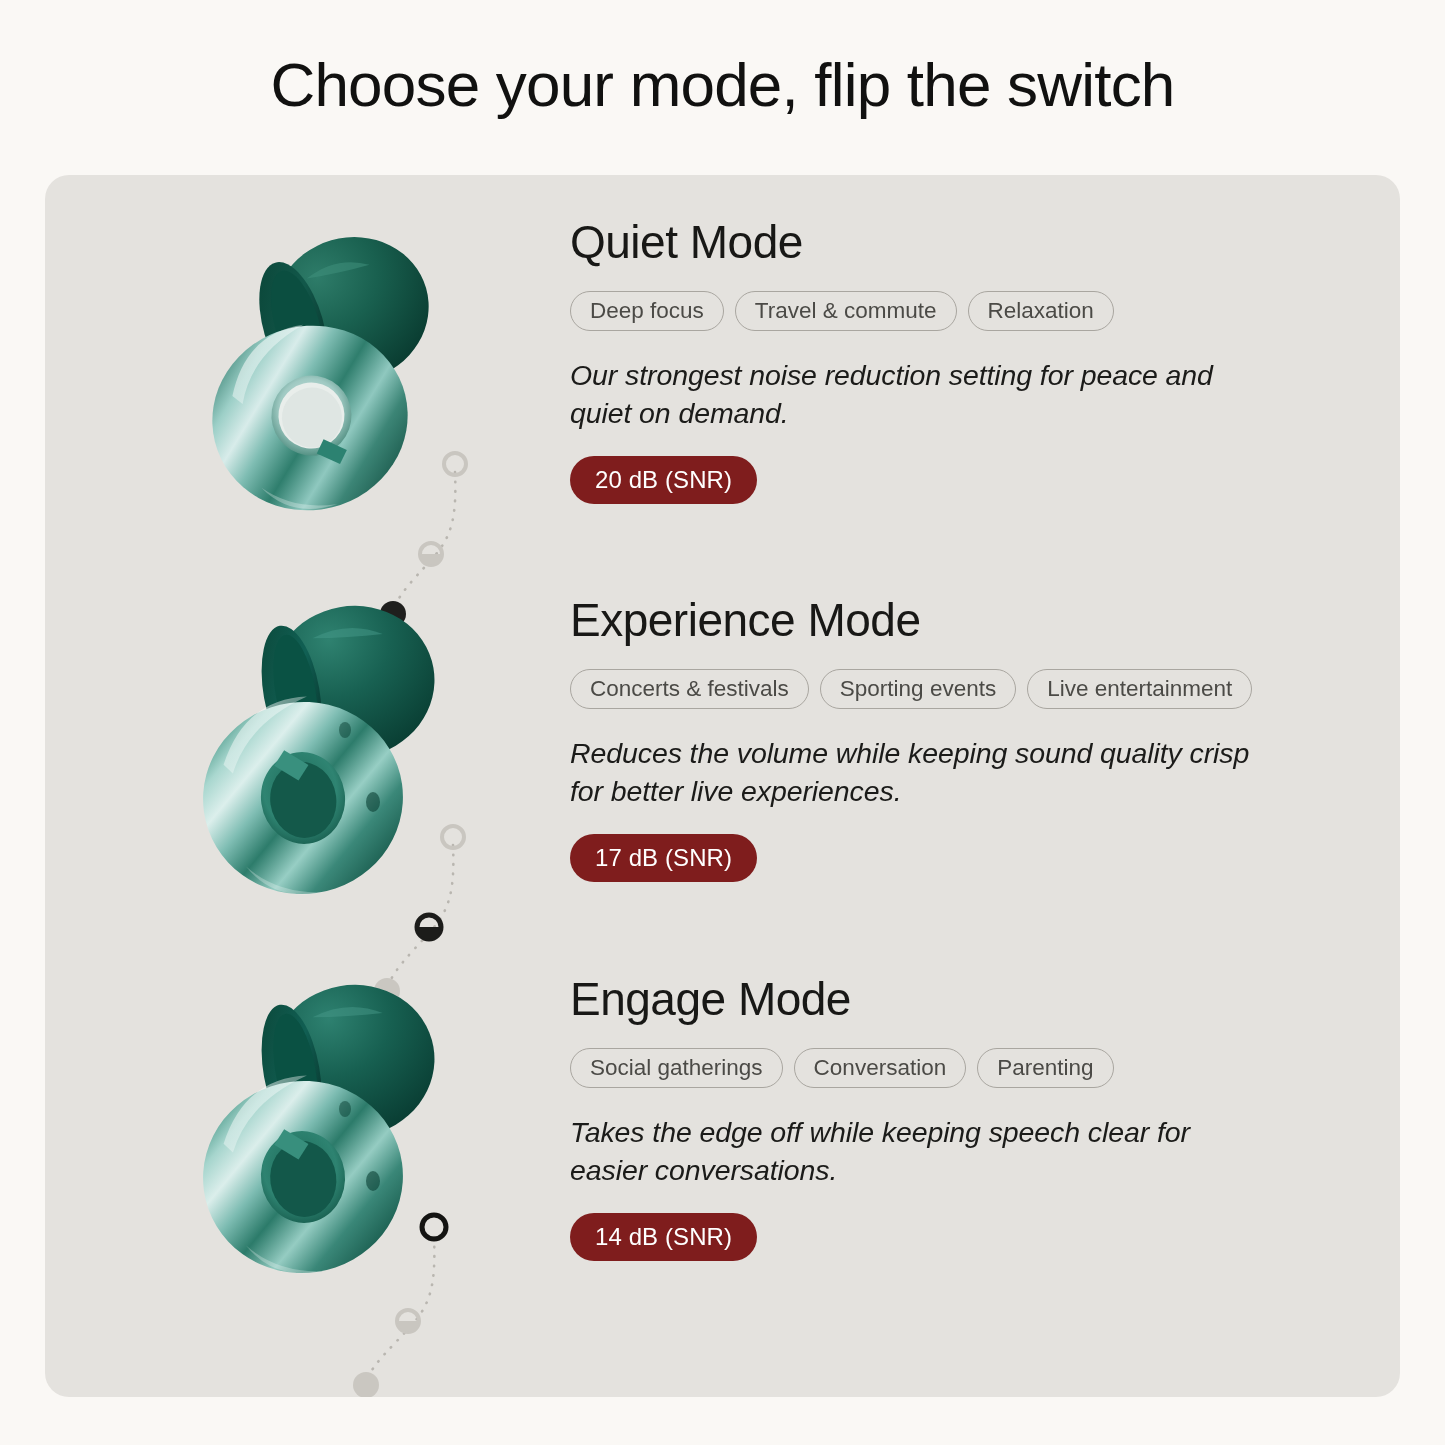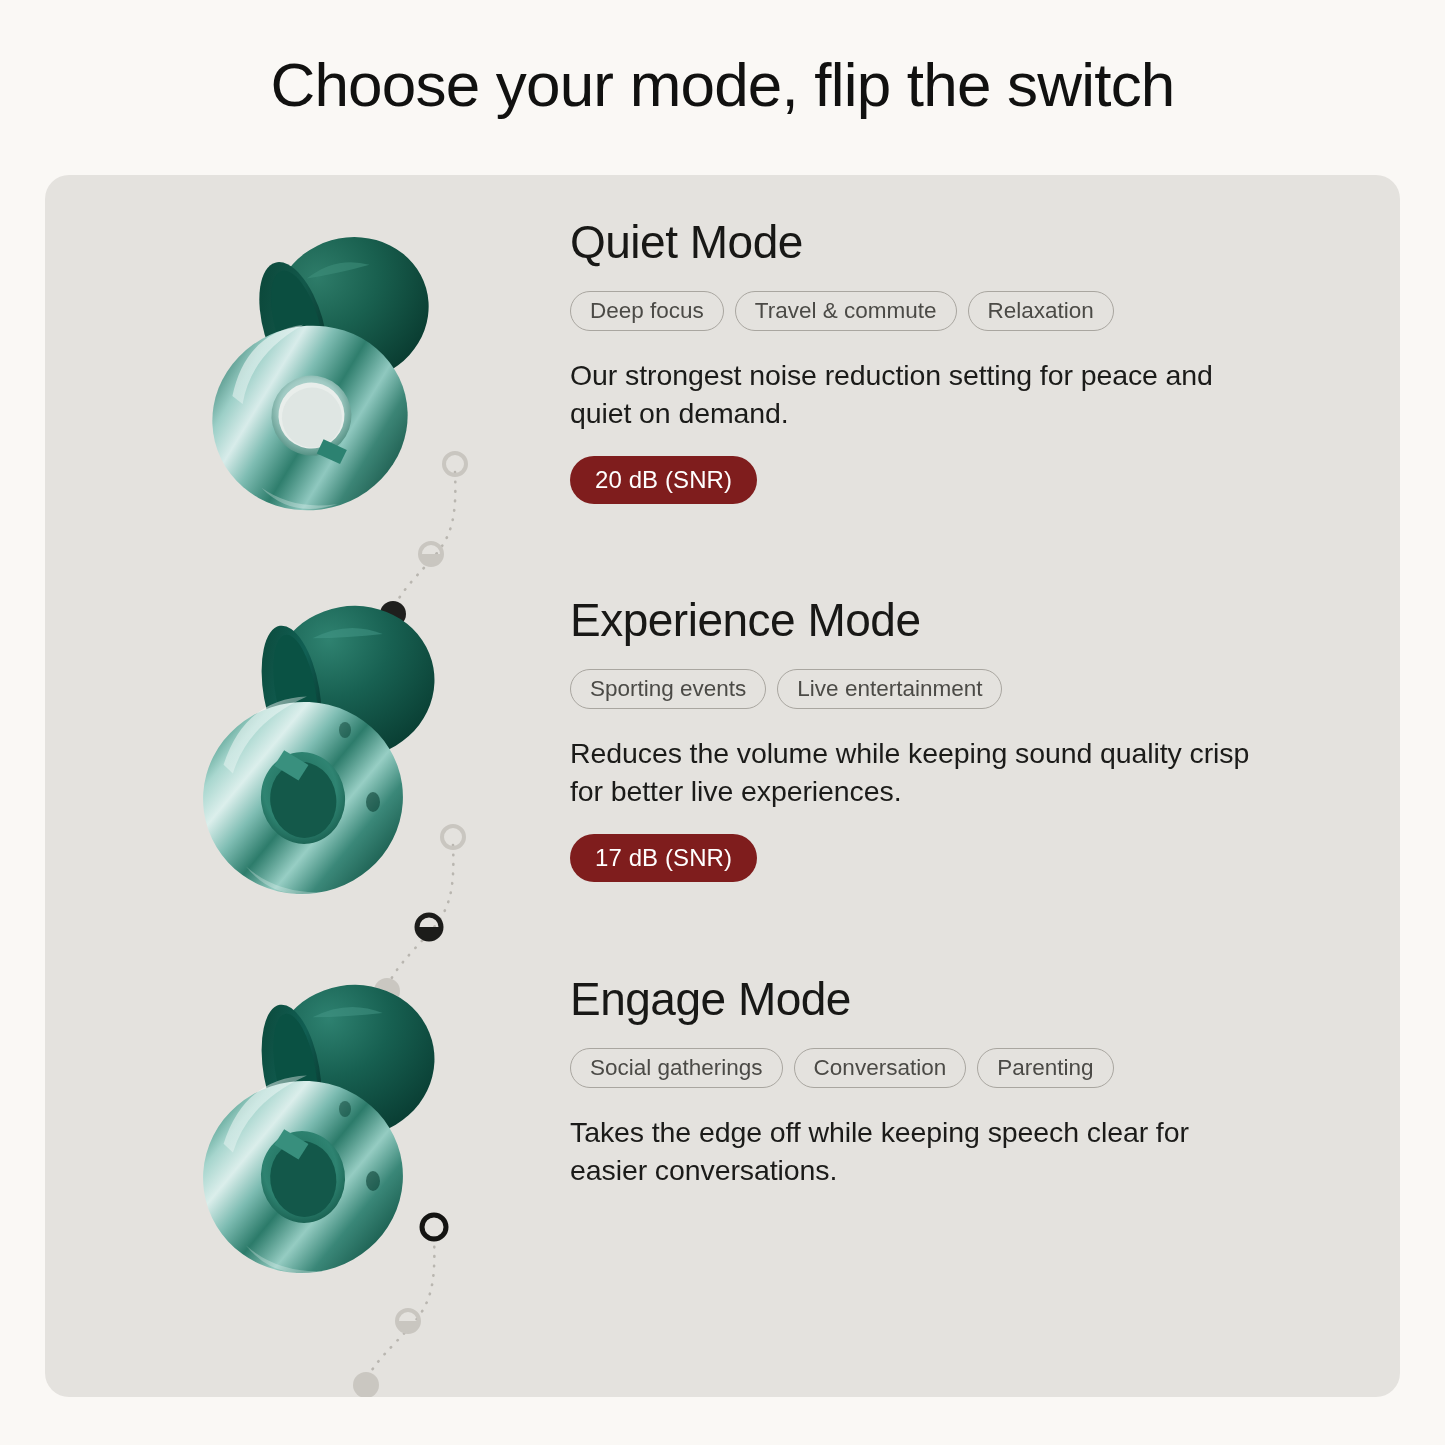--- a/index.html
+++ b/index.html
@@ -133,20 +133,21 @@
     white-space: nowrap;
   }
 
   .mode-desc {
     font-size: 28.5px;
     line-height: 38px;
     color: #1b1b19;
     letter-spacing: -0.1px;
     margin-bottom: 24px;
     max-width: 680px;
+    font-style: italic;
   }
 
   .snr-badge {
     display: inline-flex;
     align-items: center;
     height: 48px;
     padding: 0 25px;
     border-radius: 26px;
     background: #7f1d1d;
     color: #ffffff;
@@ -315,20 +316,21 @@
                 <path d="M42 114 a12 12 0 0 0 24 0Z" fill="#1c1c1a"></path>
               </g>
               <circle cx="12" cy="178" r="13" fill="#cac7c1"></circle>
             </svg>
           </div>
         </div>
 
         <div class="mode-info">
           <h2 class="mode-name">Experience Mode</h2>
           <div class="tag-row">
+            <span class="tag">Concerts &amp; festivals</span>
             <span class="tag">Sporting events</span>
             <span class="tag">Live entertainment</span>
           </div>
           <p class="mode-desc">Reduces the volume while keeping sound quality crisp for better live experiences.</p>
           <span class="snr-badge">17 dB (SNR)</span>
         </div>
       </div>
 
       <div class="mode-row">
         <div class="mode-visual">
@@ -402,18 +404,19 @@
         </div>
 
         <div class="mode-info">
           <h2 class="mode-name">Engage Mode</h2>
           <div class="tag-row">
             <span class="tag">Social gatherings</span>
             <span class="tag">Conversation</span>
             <span class="tag">Parenting</span>
           </div>
           <p class="mode-desc">Takes the edge off while keeping speech clear for easier conversations.</p>
+          <span class="snr-badge">14 dB (SNR)</span>
         </div>
       </div>
 
     </div>
   </div>
 </div>
 
 </body></html>

